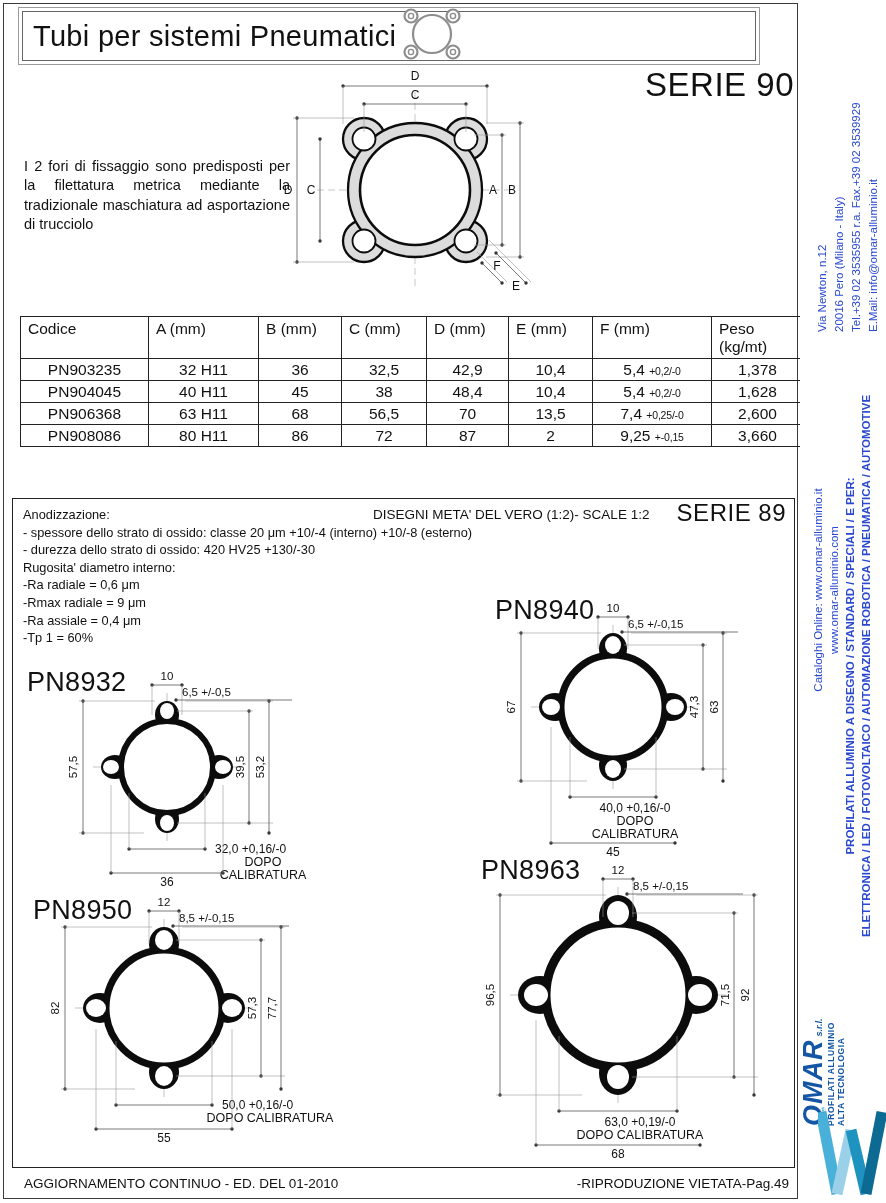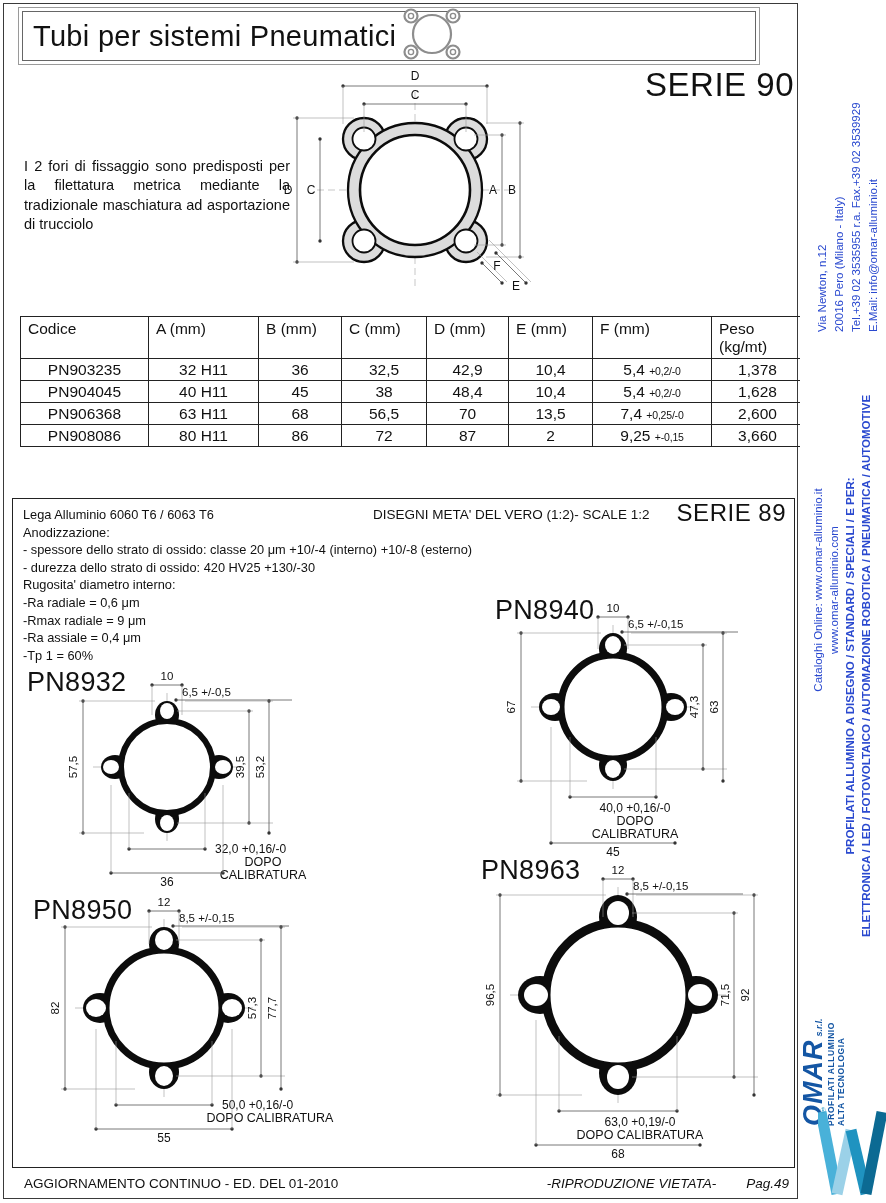--- a/index.html
+++ b/index.html
@@ -30,21 +30,21 @@
   .material{position:absolute;left:10px;top:7px;font-size:12.8px;line-height:17.6px;}
   .scale-note{position:absolute;left:360px;top:8px;font-size:13.5px;}
   .serie-89{position:absolute;right:8px;top:0px;font-size:24px;letter-spacing:.5px;}
   .pn-label{position:absolute;font-size:27px;letter-spacing:.3px;}
   .clover{position:absolute;}
   .clover svg, .main-drawing svg{display:block;}
   
   .footer{position:absolute;left:0;top:1164px;width:100%;height:30px;box-sizing:border-box;
           display:flex;justify-content:space-between;align-items:center;
           padding:0 8px 0 20px;font-size:13.5px;}
-  .footer .f-right{display:flex;gap:30px;font-style:italic;}
+  .footer .f-right{display:flex;gap:0;}
   
   .sidebar{position:absolute;left:800px;top:0;width:86px;height:1203px;background:#fff;}
   .rot{position:absolute;transform-origin:0 0;transform:rotate(-90deg);white-space:nowrap;
        color:var(--blue,#2a49cf);}
   .address{left:14px;top:332px;width:322px;height:70px;font-size:11.5px;line-height:17px;}
   .cat-line{font-size:11.5px;text-align:center;}
   .cat1{left:12px;top:792px;width:404px;}
   .cat2{left:28px;top:792px;width:404px;}
   .prof{font-weight:700;font-size:11.5px;text-align:center;}
   .prof1{left:44px;top:1002px;width:672px;}
@@ -209,21 +209,20 @@
             <td>87</td>
             <td>2</td>
             <td><span>9,25 </span><small>+-0,15</small></td>
             <td>3,660</td>
           </tr>
         </tbody>
     </table>
 
     <div class="serie89-box">
       <div class="material">
-          <div>Lega Alluminio 6060 T6 / 6063 T6</div>
           <div>Anodizzazione:</div>
           <div>- spessore dello strato di ossido: classe 20 μm +10/-4 (interno)  +10/-8 (esterno)</div>
           <div>- durezza dello strato di ossido: 420 HV25 +130/-30</div>
           <div>Rugosita' diametro interno:</div>
           <div>-Ra radiale = 0,6 μm</div>
           <div>-Rmax radiale = 9 μm</div>
           <div>-Ra assiale = 0,4 μm</div>
           <div>-Tp 1 = 60%</div>
         </div>
       <div class="scale-note">DISEGNI META' DEL VERO (1:2)- SCALE 1:2</div>

